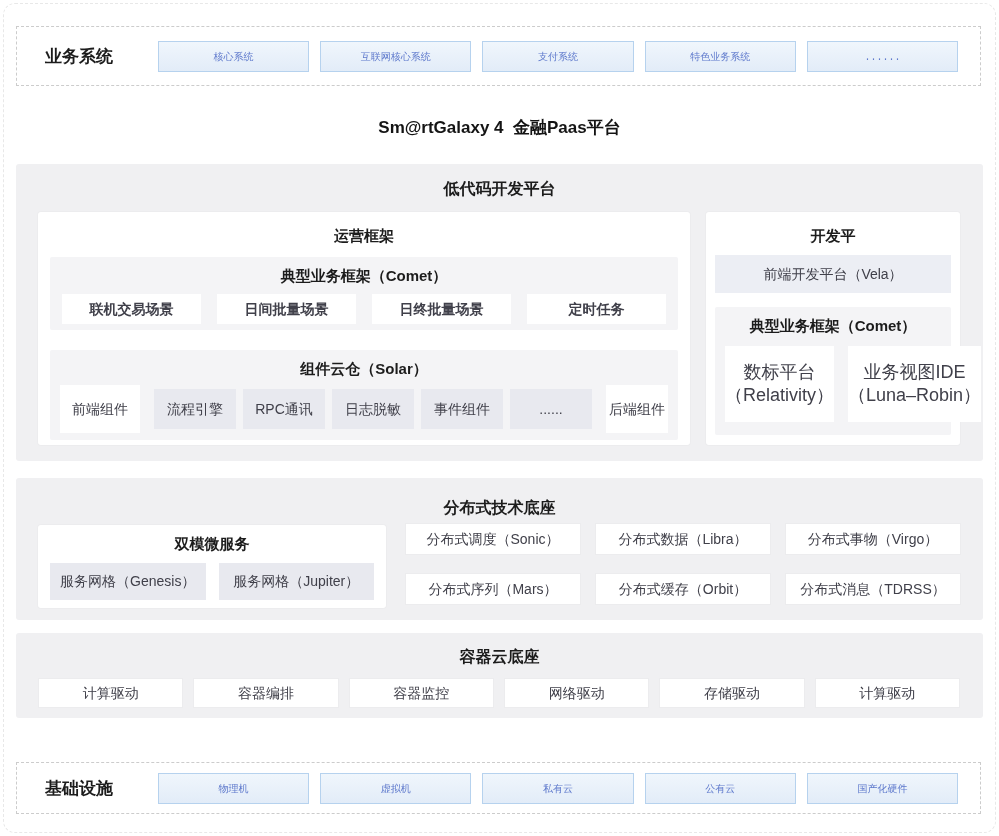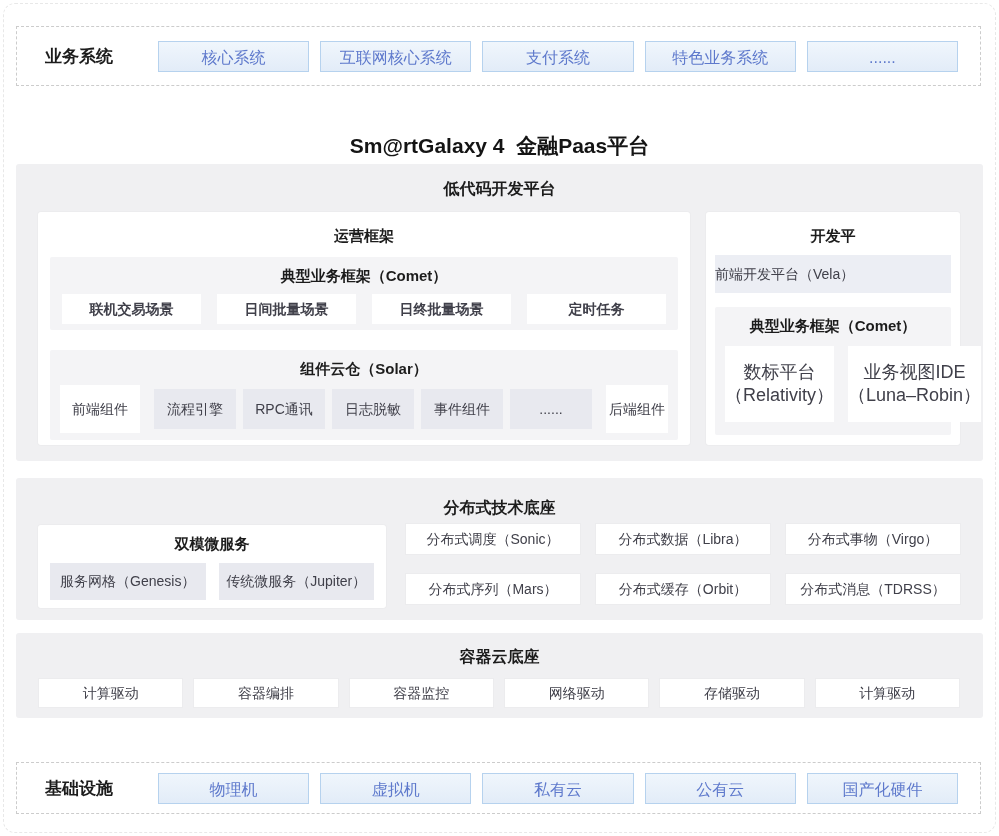--- a/index.html
+++ b/index.html
@@ -19,29 +19,29 @@
     background:#fff;
   }
   .dash-row .row-label{
     margin-left:28px;font-size:17px;font-weight:bold;color:#1c1c1c;white-space:nowrap;
   }
   .dash-row .chip-row{
     flex:1;display:flex;gap:11px;margin-left:45px;margin-right:22px;
   }
   .blue-chip{
     flex:1;height:31px;line-height:31px;text-align:center;
-    font-size:16px;color:#5e79cc;
+    font-size:10px;color:#5e79cc;
     background:linear-gradient(180deg,#f0f6fc,#e2ecf8);
     border:1px solid #b6d2ee;box-sizing:border-box;
-    white-space:nowrap;overflow:hidden;
+    white-space:nowrap;overflow:hidden;font-family:Liberation Mono, monospace;
   }
 
   .galaxy-title{
-    position:absolute;top:132px;left:0;right:0;text-align:center;
-    font-size:21px;font-weight:bold;color:#141414;white-space:pre;
+    position:absolute;top:116px;left:0;right:0;text-align:center;
+    font-size:17px;font-weight:bold;color:#141414;white-space:pre;
   }
 
   
   .section{
     position:absolute;left:16px;width:967px;background:#f0f0f2;border-radius:3px;
   }
   .sec-title{text-align:center;font-size:16px;font-weight:bold;color:#1c1c1c;padding-top:15px;}
 
   .panel{position:absolute;background:#ffffff;border-radius:3px;box-shadow:0 0 0 1px rgba(0,0,0,0.015);}
   .panel-title{text-align:center;font-size:15px;font-weight:bold;color:#1c1c1c;margin-top:15px;}
@@ -68,21 +68,21 @@
   .solar-sub{left:12px;top:138px;width:628px;height:90px;}
   .solar-row{display:flex;align-items:center;margin-top:5px;padding:0 10px;height:50px;}
   .solar-front{width:80px;height:48px;line-height:48px;}
   .solar-mid{width:82px;height:40px;line-height:40px;margin-left:7px;}
   .solar-mid.first{margin-left:14px;}
   .solar-back{flex:1;height:48px;line-height:48px;margin-left:14px;}
 
   .dev-panel{left:690px;top:48px;width:254px;height:233px;}
   .vela-chip{
     position:absolute;left:9px;right:9px;top:43px;height:38px;line-height:38px;
-    background:#eceef4;text-align:left;font-size:14px;color:#40404a;
+    background:#eceef4;text-align:center;font-size:14px;color:#40404a;
   }
   .dev-comet-sub{left:9px;right:9px;top:95px;height:128px;}
   .dev-comet-row{display:flex;gap:14px;margin:10px 10px 0;}
   .tall-chip{
     flex:1;height:76px;background:#fff;display:flex;flex-direction:column;
     align-items:center;justify-content:center;font-size:18px;color:#40404a;
     line-height:23px;text-align:center;white-space:nowrap;
   }
 
   
@@ -176,21 +176,21 @@
   </div>
 </div>
 
 <div class="section sec-dist">
   <div class="sec-title">分布式技术底座</div>
 
   <div class="panel dual-panel">
     <div class="panel-title">双模微服务</div>
     <div class="dual-row">
       <div class="lav-chip">服务网格（Genesis）</div>
-      <div class="lav-chip">传统微服务（Jupiter）</div>
+      <div class="lav-chip">服务网格（Jupiter）</div>
     </div>
   </div>
 
   <div class="dist-grid">
     <div class="white-chip bordered">分布式调度（Sonic）</div>
     <div class="white-chip bordered">分布式数据（Libra）</div>
     <div class="white-chip bordered">分布式事物（Virgo）</div>
     <div class="white-chip bordered">分布式序列（Mars）</div>
     <div class="white-chip bordered">分布式缓存（Orbit）</div>
     <div class="white-chip bordered">分布式消息（TDRSS）</div>

